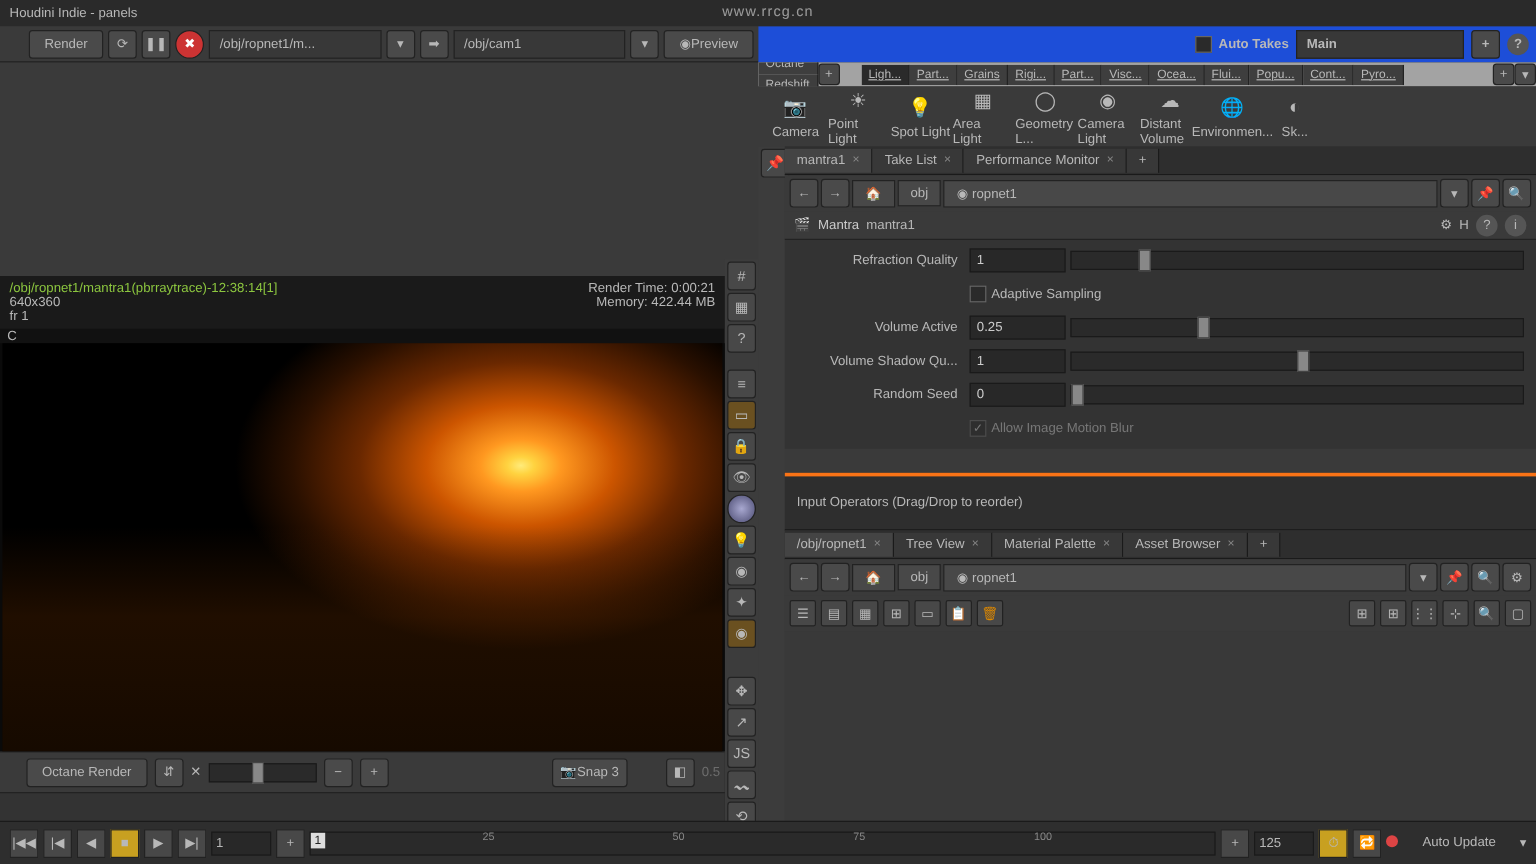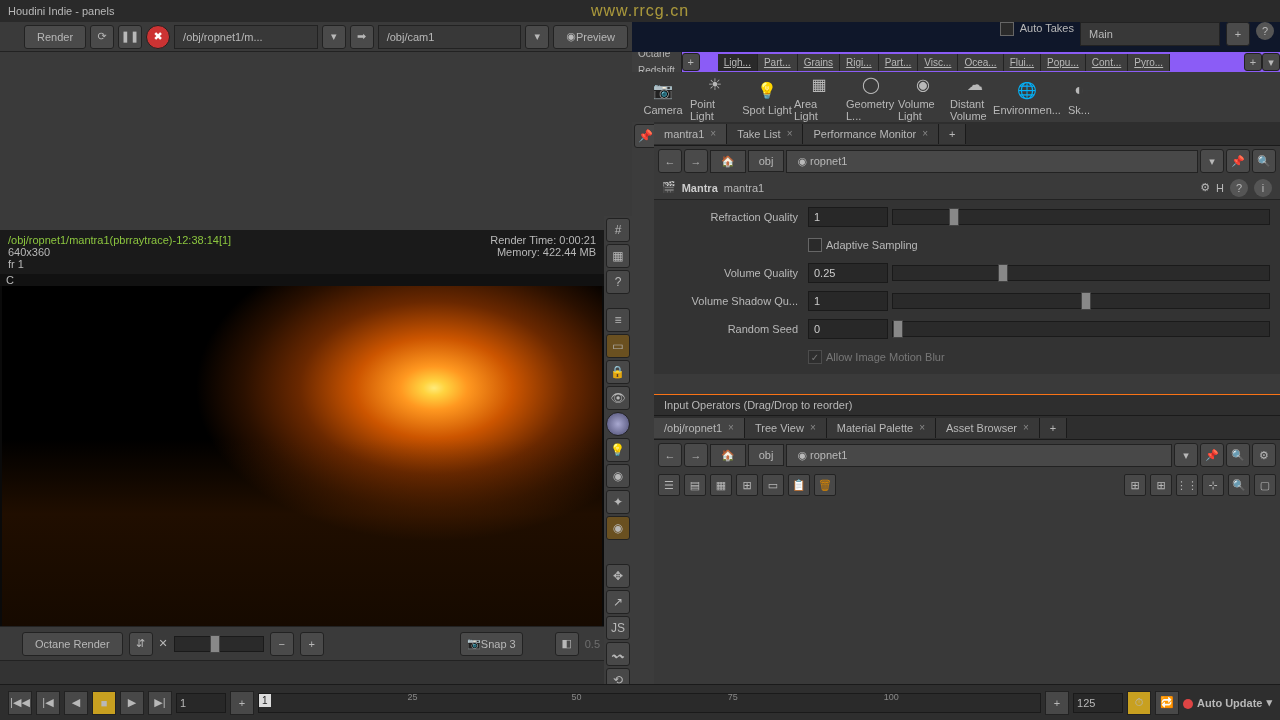--- a/index.html
+++ b/index.html
@@ -28,66 +28,66 @@
 
 .viewport-strip { height: 60px; background: #333; border-top:1px solid #222; position:relative; }
 .indie-label { position:absolute; bottom: 4px; right: 8px; color:#c8a030; }
 .axis-x { color:#d44; } .axis-z { color:#66f; }
 
 .vtoolbar { width: 28px; background: #3c3c3c; display:flex; flex-direction:column; gap:2px; padding:2px; }
 .vtoolbar .ti { width:24px; height:24px; background:#484848; border:1px solid #222; border-radius:3px; display:flex; align-items:center; justify-content:center; cursor:pointer; font-size:12px; }
 .vtoolbar .ti.active { background:#6a5020; }
 .vtoolbar .ti.circle { background: radial-gradient(circle, #a8a8d0, #4a4a70); border-radius:50%; }
 
-.top-right-bar { height:30px; background:#0f172a; display:flex; padding: 0 6px; gap:6px; }
-.shelf-row { height: 20px; background:#8b5cf6; display:flex; align-items:center; overflow:hidden; }
+.top-right-bar { height:30px; background:#1d4ed8; display:flex; align-items:center; padding: 0 6px; gap:6px;font-weight:bold; }
+.shelf-row { height: 20px; background:#a3a3a3; display:flex; align-items:center; overflow:hidden; }
 .shelf-tab { padding: 3px 6px; border-right:1px solid #222; background:#3e3e3e; font-size:10px; cursor:pointer; white-space:nowrap; }
 .shelf-tab.pressed { background:#2a2a2a; }
 .shelf-icons { height: 50px; background:#3a3a3a; display:flex; align-items:center; padding: 2px 6px; gap:2px; overflow:hidden; }
 .shelf-item { width: 50px; display:flex; flex-direction:column; align-items:center; gap:2px; font-size:9px; cursor:pointer; }
 .shelf-item .sico { width: 24px; height:24px; display:flex; align-items:center; justify-content:center; font-size:16px; }
 
 .pane-tabs { height: 24px; background:#2e2e2e; display:flex; align-items:center; border-bottom:1px solid #1a1a1a; }
 .ptab { padding: 4px 10px; background:#383838; border-right:1px solid #1a1a1a; cursor:pointer; position:relative; display:flex; align-items:center; gap:6px; }
 .ptab.active { background:#444; }
 .ptab .x { color:#888; font-size:10px; cursor:pointer; }
 
 .breadcrumb { height: 30px; background:#3a3a3a; display:flex; align-items:center; padding: 4px; gap:2px; }
 .bc-seg { background:#484848; border:1px solid #222; padding:4px 10px; cursor:pointer; }
 .bc-seg:first-of-type { border-radius: 3px 0 0 3px; }
 .node-title-bar { height: 24px; background:#3a3a3a; display:flex; align-items:center; padding:4px 8px; gap:6px; border-bottom:1px solid #222; }
-.node-name { color:#ccc; font-weight:bold;text-align:right; }
+.node-name { color:#ccc; font-weight:normal;text-align:right; }
 
 .params { background:#333; padding: 6px 10px; display:flex; flex-direction:column; gap:6px; }
 .param-row { display:flex; align-items:center; height: 22px; gap:4px; }
 .param-label { width: 140px; text-align:right; padding-right:6px; font-size:11px; }
 .param-input { width: 80px; background:#282828; border:1px solid #1a1a1a; padding:3px 5px; color:#ccc; height:20px; }
 .param-slider { flex:1; height: 16px; background:#2a2a2a; position:relative; border:1px solid #1a1a1a; }
 .param-slider .handle { position:absolute; width:10px; height:18px; background:#888; top:-2px; border:1px solid #444; }
 .param-check { width:14px; height:14px; border:1px solid #666; background:#2a2a2a; display:flex; align-items:center; justify-content:center; font-size:10px; }
 .param-check.checked::after { content:'✓'; color:#bbb; }
 .param-check-label { font-size:11px; }
 .disabled { opacity:0.5; }
 
-.section-header { background:#2e2e2e; padding:4px 10px; border-top:1px solid #f97316; border-bottom:1px solid #1a1a1a; }
+.section-header { background:#2e2e2e; padding:16px 10px; border-top:3px solid #f97316; border-bottom:1px solid #1a1a1a; }
 
 .netview-bar { height: 30px; background:#3a3a3a; display:flex; align-items:center; padding:4px; gap:4px; }
 .netview-bar .tbtn { width: 22px; height:22px; background:#484848; border:1px solid #222; border-radius:2px; cursor:pointer; display:flex; align-items:center; justify-content:center; }
 .netview { flex:1; background:#393939; position:relative; }
 
 .timeline { height: 36px; background:#2e2e2e; border-top:1px solid #1a1a1a; display:flex; align-items:center; padding: 4px 8px; gap:4px; position:absolute; bottom:0; left:0; right:0; }
 .play-btn { width: 24px; height:24px; background:#484848; border:1px solid #222; display:flex; align-items:center; justify-content:center; cursor:pointer; }
 .play-btn.active { background:#c8a020; }
 .frame-input { width: 50px; background:#282828; border:1px solid #1a1a1a; padding:3px; text-align:left; }
 .timeline-track { flex:1; height:20px; background:#2a2a2a; border:1px solid #1a1a1a; position:relative; }
 .timeline-track .marker { position:absolute; left:0; top:0; background:#ddd; color:#222; font-size:10px; padding:1px 3px; }
 .tick-label { position:absolute; top:-2px; font-size:9px; color:#888; }
 
 .help-icon { width:18px; height:18px; border-radius:50%; background:#555; display:flex; align-items:center; justify-content:center; font-size:11px; cursor:pointer; }
-.watermark-url { position:absolute; top:2px; left:50%; transform:translateX(-50%); color:#fde047; font-size:16px; letter-spacing:1px; opacity:0.6; pointer-events:none; }
+.watermark-url { position:absolute; top:2px; left:50%; transform:translateX(-50%); color:#e5e5e5; font-size:12px; letter-spacing:1px; opacity:0.6; pointer-events:none; }
 </style>
 </head>
 <body>
 
 <div class="titlebar">
   <span>Houdini Indie - panels</span>
 </div>
 <div class="watermark-url">www.rrcg.cn</div>
 
 <div class="main-wrap">
@@ -222,21 +222,21 @@
         <div class="shelf-item">
           <div class="sico">▦</div>
           <div>Area Light</div>
         </div>
         <div class="shelf-item">
           <div class="sico">◯</div>
           <div>Geometry L...</div>
         </div>
         <div class="shelf-item">
           <div class="sico">◉</div>
-          <div>Volume Light</div>
+          <div>Camera Light</div>
         </div>
         <div class="shelf-item">
           <div class="sico">☁</div>
           <div>Distant Volume</div>
         </div>
         <div class="shelf-item">
           <div class="sico">🌐</div>
           <div>Environmen...</div>
         </div>
         <div class="shelf-item">
@@ -284,21 +284,21 @@
           <div class="param-slider">
                 <div class="handle" style="left:15%"></div>
               </div>
         </div>
         <div class="param-row">
           <div class="param-label"></div>
           <div class="param-check"></div>
           <span class="param-check-label">Adaptive Sampling</span>
         </div>
         <div class="param-row">
-          <div class="param-label">Volume Quality</div>
+          <div class="param-label">Volume Active</div>
           <input class="param-input" value="0.25" style="">
           <div class="param-slider">
                 <div class="handle" style="left:28%"></div>
               </div>
         </div>
         <div class="param-row">
           <div class="param-label">Volume Shadow Qu...</div>
           <input class="param-input" value="1" style="">
           <div class="param-slider">
                 <div class="handle" style="left:50%"></div>
@@ -376,18 +376,18 @@
     <div class="marker">1</div>
     <span class="tick-label" style="left:19%">25</span>
     <span class="tick-label" style="left:40%">50</span>
     <span class="tick-label" style="left:60%">75</span>
     <span class="tick-label" style="left:80%">100</span>
   </div>
   <div class="play-btn">+</div>
   <input class="frame-input" value="125" style="">
   <div class="play-btn" style="background:#c8a020;">⏱</div>
   <div class="play-btn">🔁</div>
-  <div style="display:flex; align-items:flex-end; gap:4px;font-weight:bold;">
+  <div style="display:flex; align-items:flex-start; gap:20px;">
     <span style="width:10px;height:10px;background:#d44;border-radius:50%;"></span>
     <span>Auto Update</span>
     <span>▾</span>
   </div>
 </div>
 
 </body></html>

